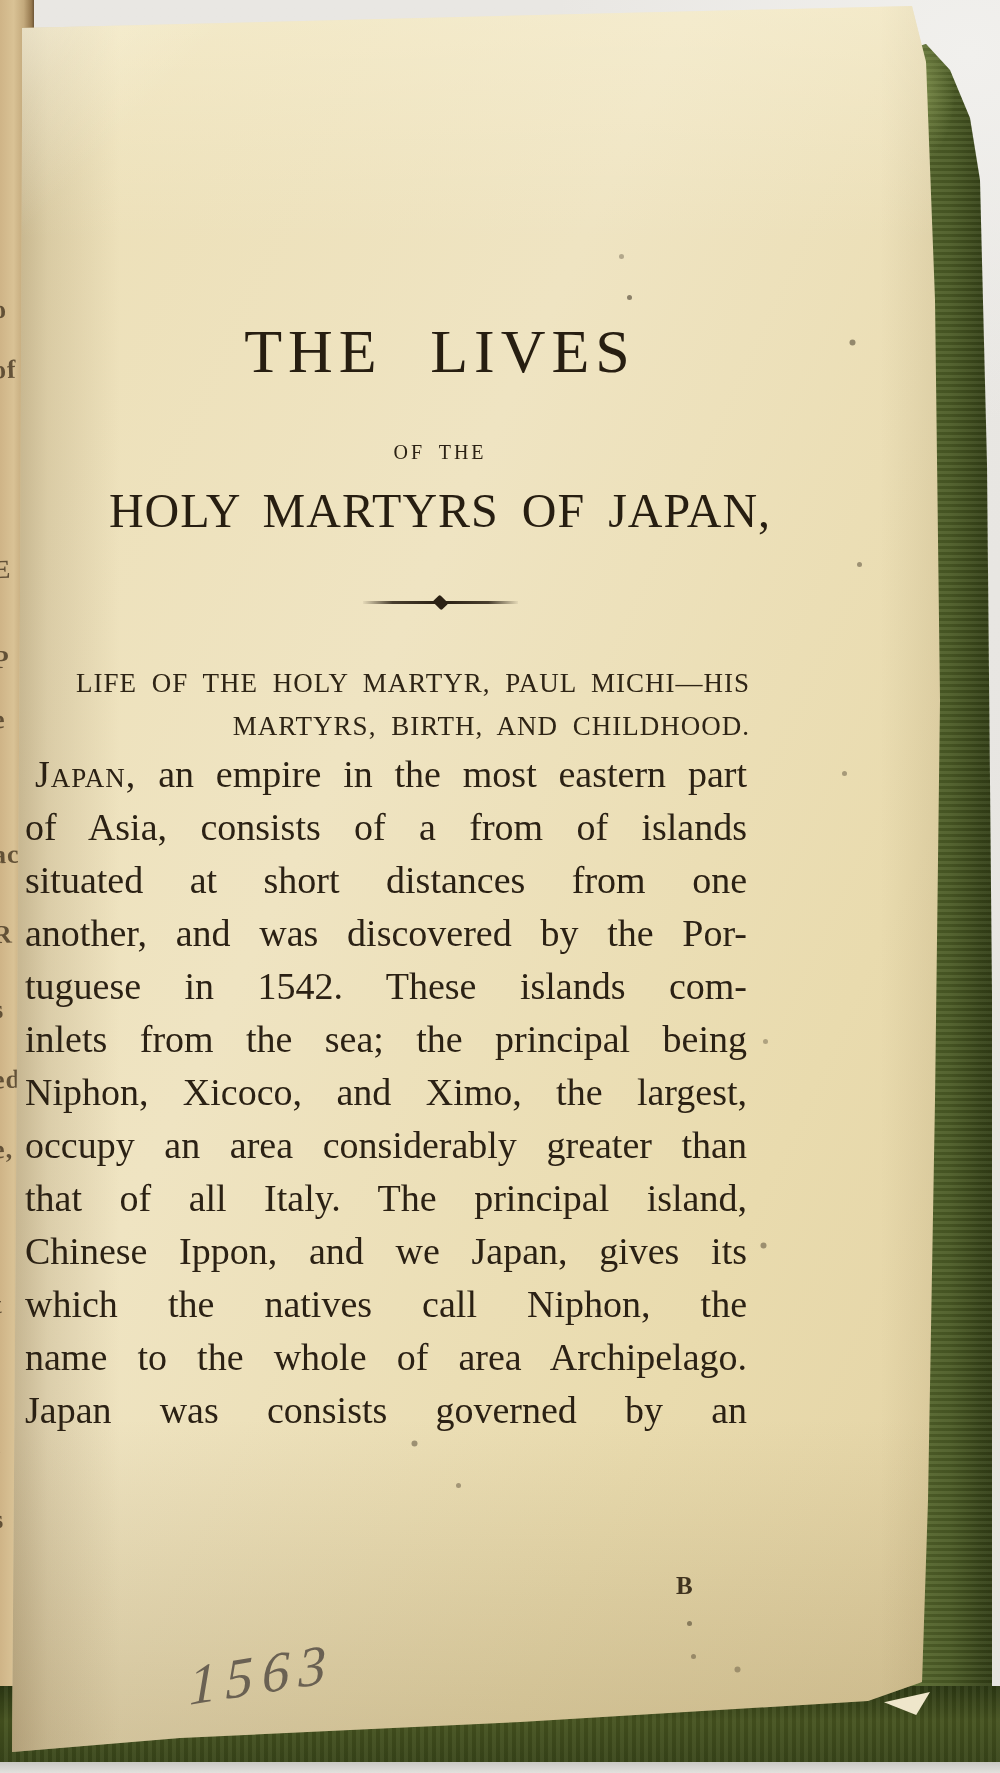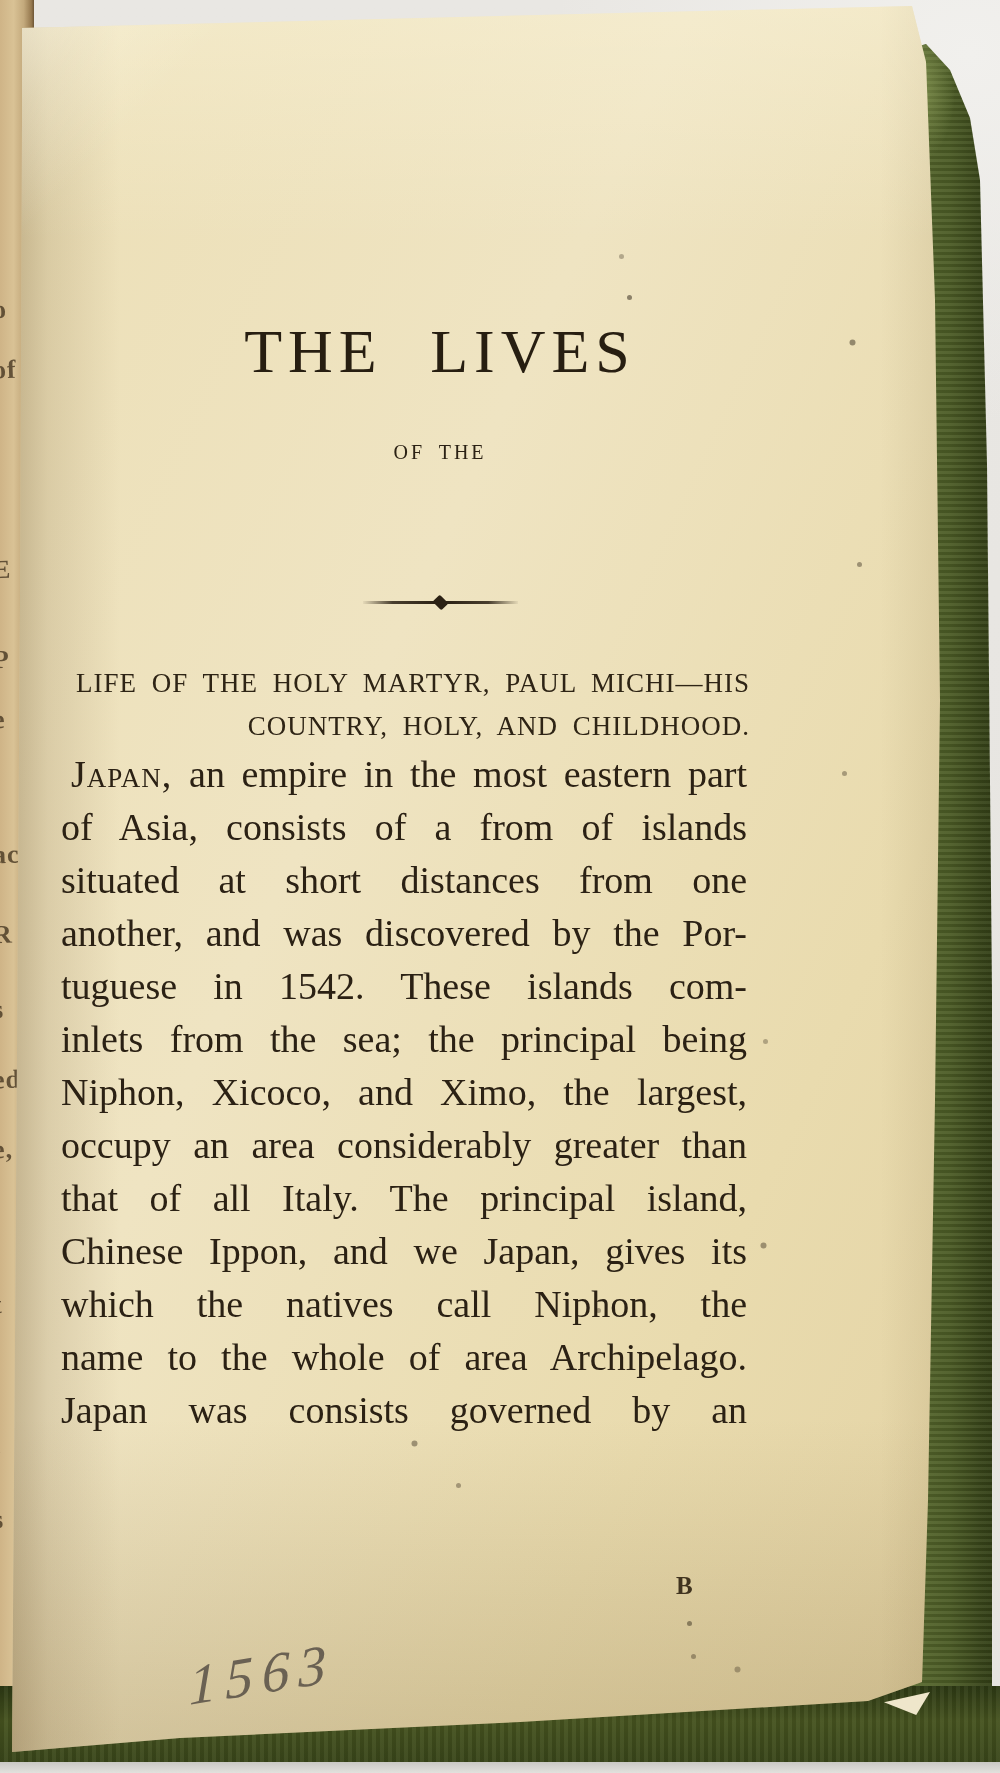--- a/index.html
+++ b/index.html
@@ -63,21 +63,21 @@
   .center-block{position:absolute;text-align:center;white-space:nowrap;}
   .main-title{left:60px;width:760px;top:316px;font-size:62px;letter-spacing:6px;word-spacing:26px;color:#271e11;}
   .of-the{left:60px;width:760px;top:421px;font-size:20px;font-weight:normal;letter-spacing:3px;word-spacing:6px;margin-top:20px;}
   .sub-title{left:50px;width:780px;top:483px;font-size:48px;letter-spacing:1px;word-spacing:10px;color:#271e11;}
   .divider{position:absolute;left:60px;width:760px;top:594px;height:16px;display:flex;align-items:center;justify-content:center;}
   .divider .line{width:74px;height:3px;background:linear-gradient(to right,rgba(43,33,20,.05),rgba(43,33,20,.85) 40%,#2b2114);}
   .divider .line.right{transform:scaleX(-1);}
   .divider .diamond{width:13px;height:13px;background:#2b2114;transform:rotate(45deg) scale(.95,.78);margin:0 -3px;border-radius:2px;}
   .chapter-heading{position:absolute;left:20px;width:730px;top:662px;text-align:right;font-size:27px;letter-spacing:1px;word-spacing:7px;line-height:43px;color:#2e2415;}
   .body-block{position:absolute;left:25px;top:748px;width:722px;font-size:38px;line-height:53px;color:#2b2114;}
-  .body-line{text-align:justify;text-align-last:justify;height:53px;overflow:visible;margin-left:36px;}
+  .body-line{text-align:justify;text-align-last:justify;height:53px;overflow:visible;}
   .body-line:first-child{padding-left:10px;}
   .lead{font-variant-caps:small-caps;letter-spacing:1px;}
   .sig-mark{position:absolute;left:676px;top:1572px;font-size:25px;font-weight:bold;color:#40331f;}
   .pencil{
     position:absolute;left:188px;top:1642px;font-size:56px;font-style:italic;
     letter-spacing:9px;color:rgba(97,88,76,.92);transform:rotate(-9deg) skewX(-9deg);
   }
   .ink-specks{
     position:absolute;left:0;top:0;width:3px;height:3px;border-radius:50%;
     box-shadow:
@@ -126,30 +126,31 @@
   <div class="page-notch"></div>
 
   <div class="page"></div>
 
   <div class="content">
 
     <div class="center-block main-title">THE LIVES</div>
 
     <div class="center-block of-the">OF THE</div>
 
+    <div class="center-block sub-title">HOLY MARTYRS OF JAPAN,</div>
 
     <div class="divider">
       <span class="line"></span>
       <span class="diamond"></span>
       <span class="line right"></span>
     </div>
 
     <div class="chapter-heading">
       <div>LIFE OF THE HOLY MARTYR, PAUL MICHI—HIS</div>
-      <div>COUNTRY, HOLY, AND CHILDHOOD.</div>
+      <div>MARTYRS, BIRTH, AND CHILDHOOD.</div>
     </div>
 
     <div class="body-block">
         <div class="body-line"><span class="lead">Japan,</span> <span>an empire in the most eastern part</span></div>
         <div class="body-line"><span class="lead"></span> <span>of Asia, consists of a from of islands</span></div>
         <div class="body-line"><span class="lead"></span> <span>situated at short distances from one</span></div>
         <div class="body-line"><span class="lead"></span> <span>another, and was discovered by the Por-</span></div>
         <div class="body-line"><span class="lead"></span> <span>tuguese in 1542. These islands com-</span></div>
         <div class="body-line"><span class="lead"></span> <span>inlets from the sea; the principal being</span></div>
         <div class="body-line"><span class="lead"></span> <span>Niphon, Xicoco, and Ximo, the largest,</span></div>

